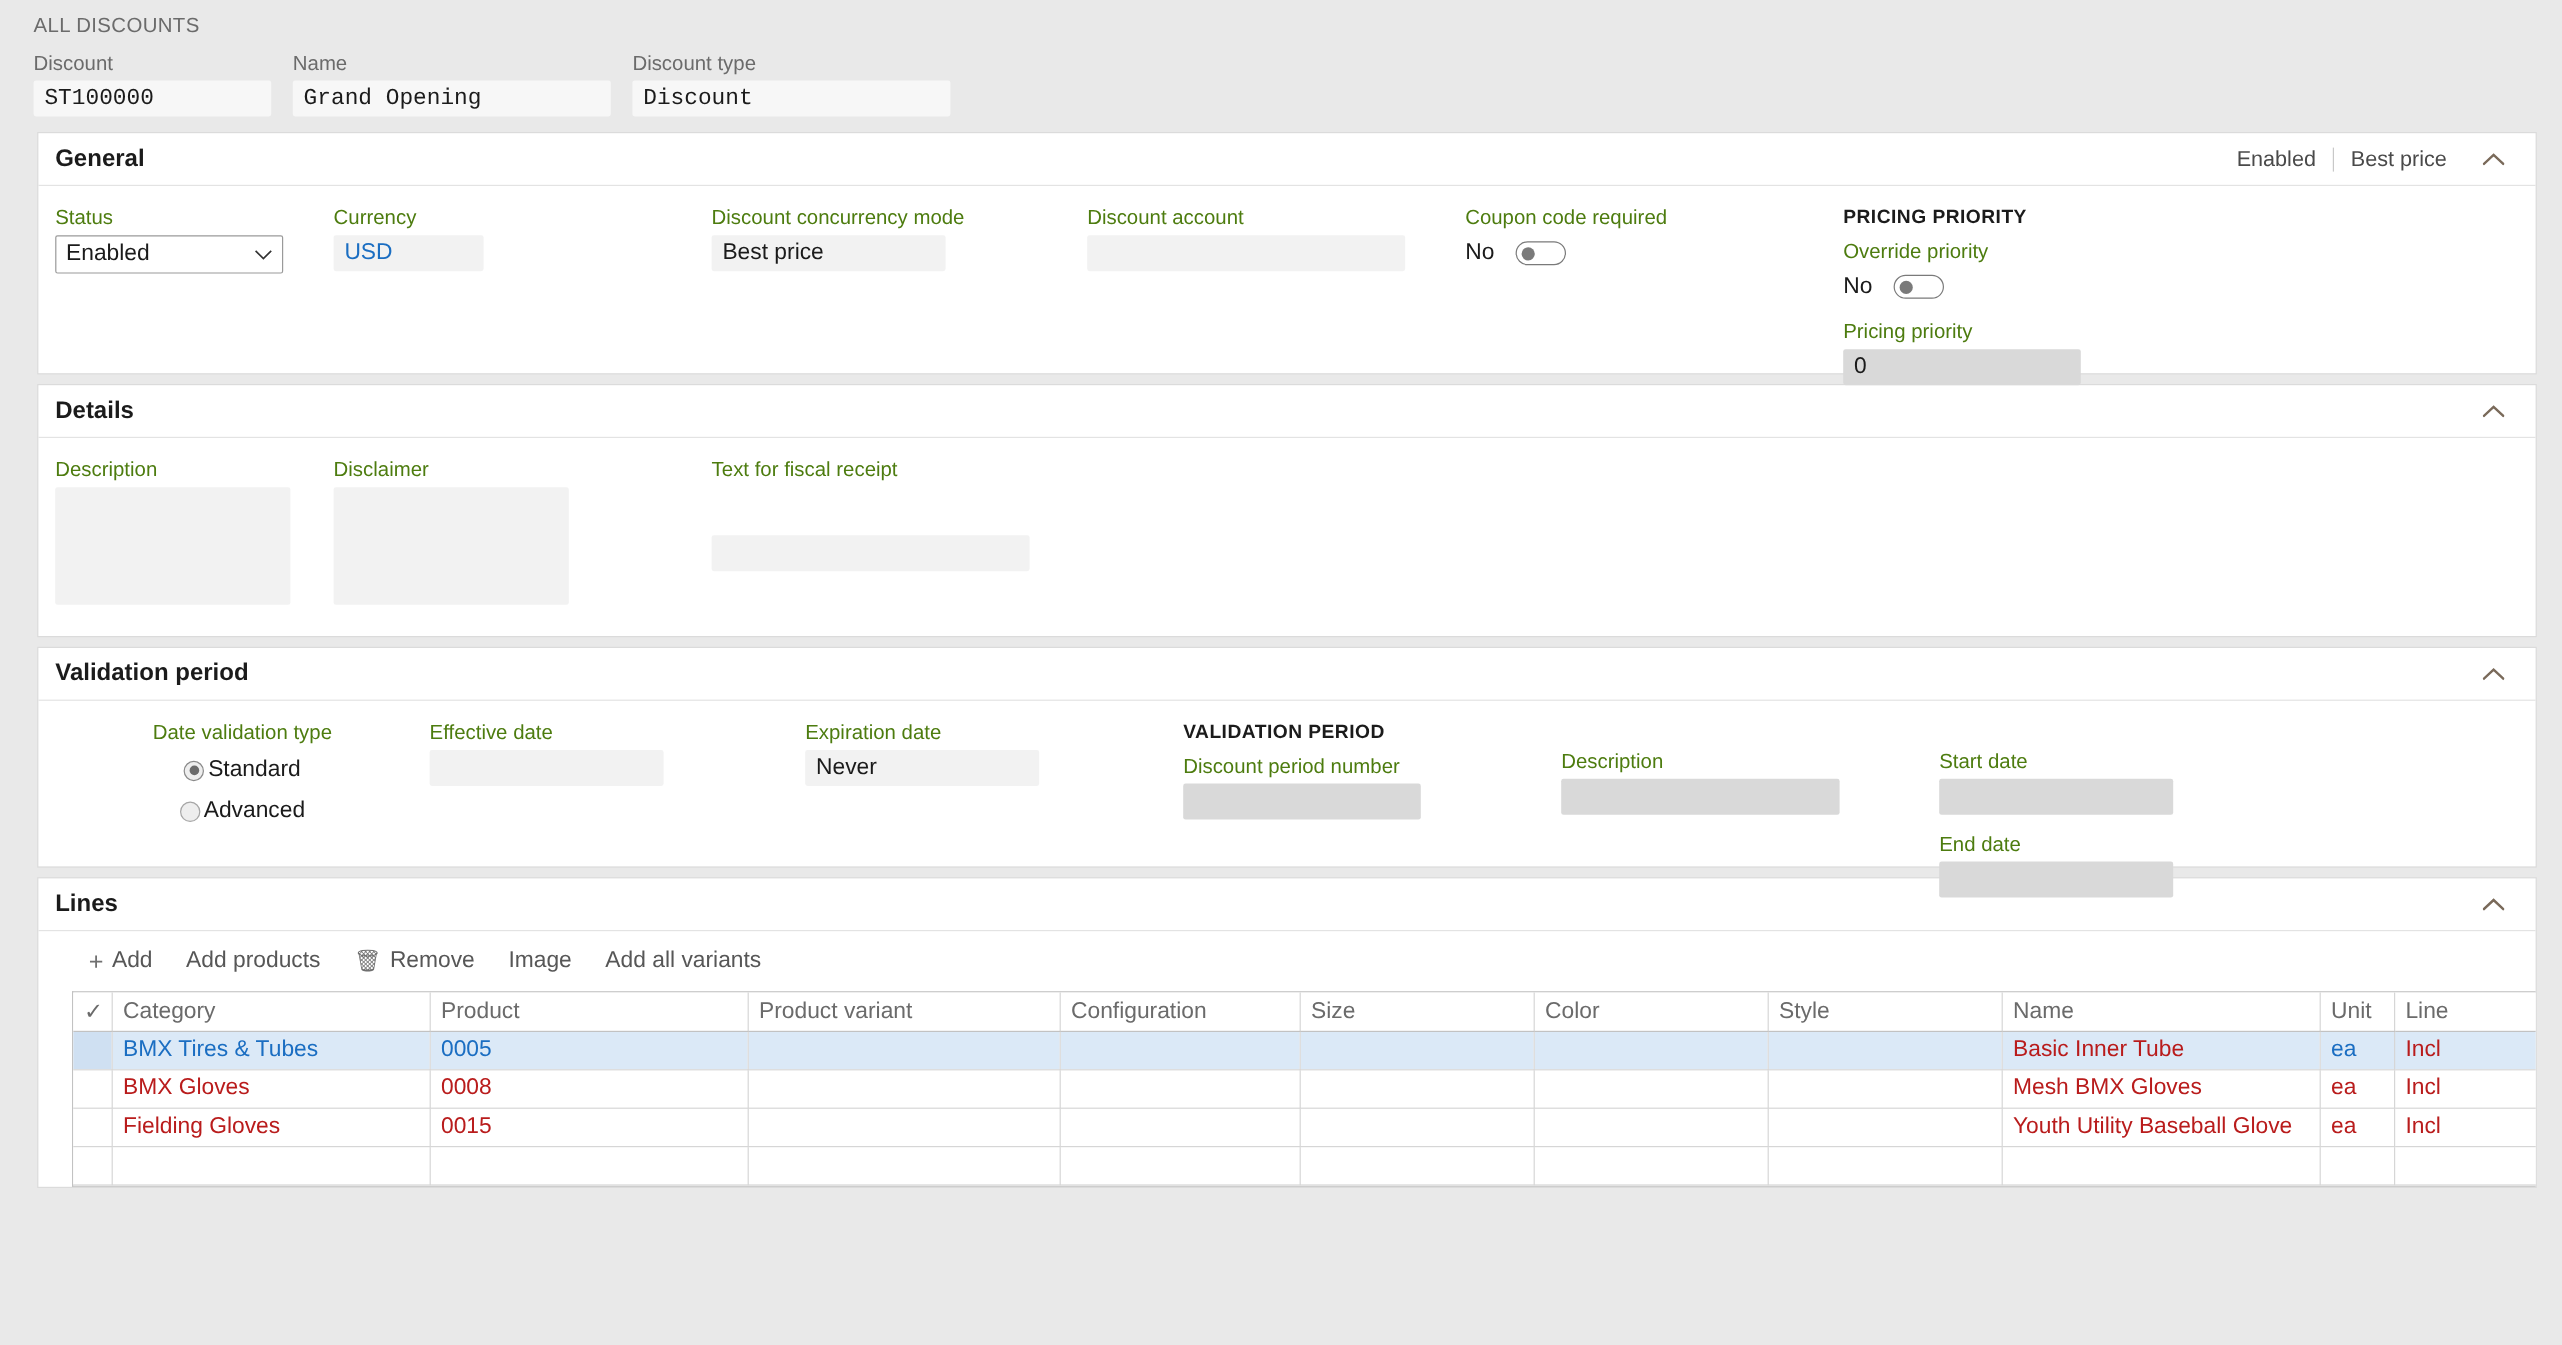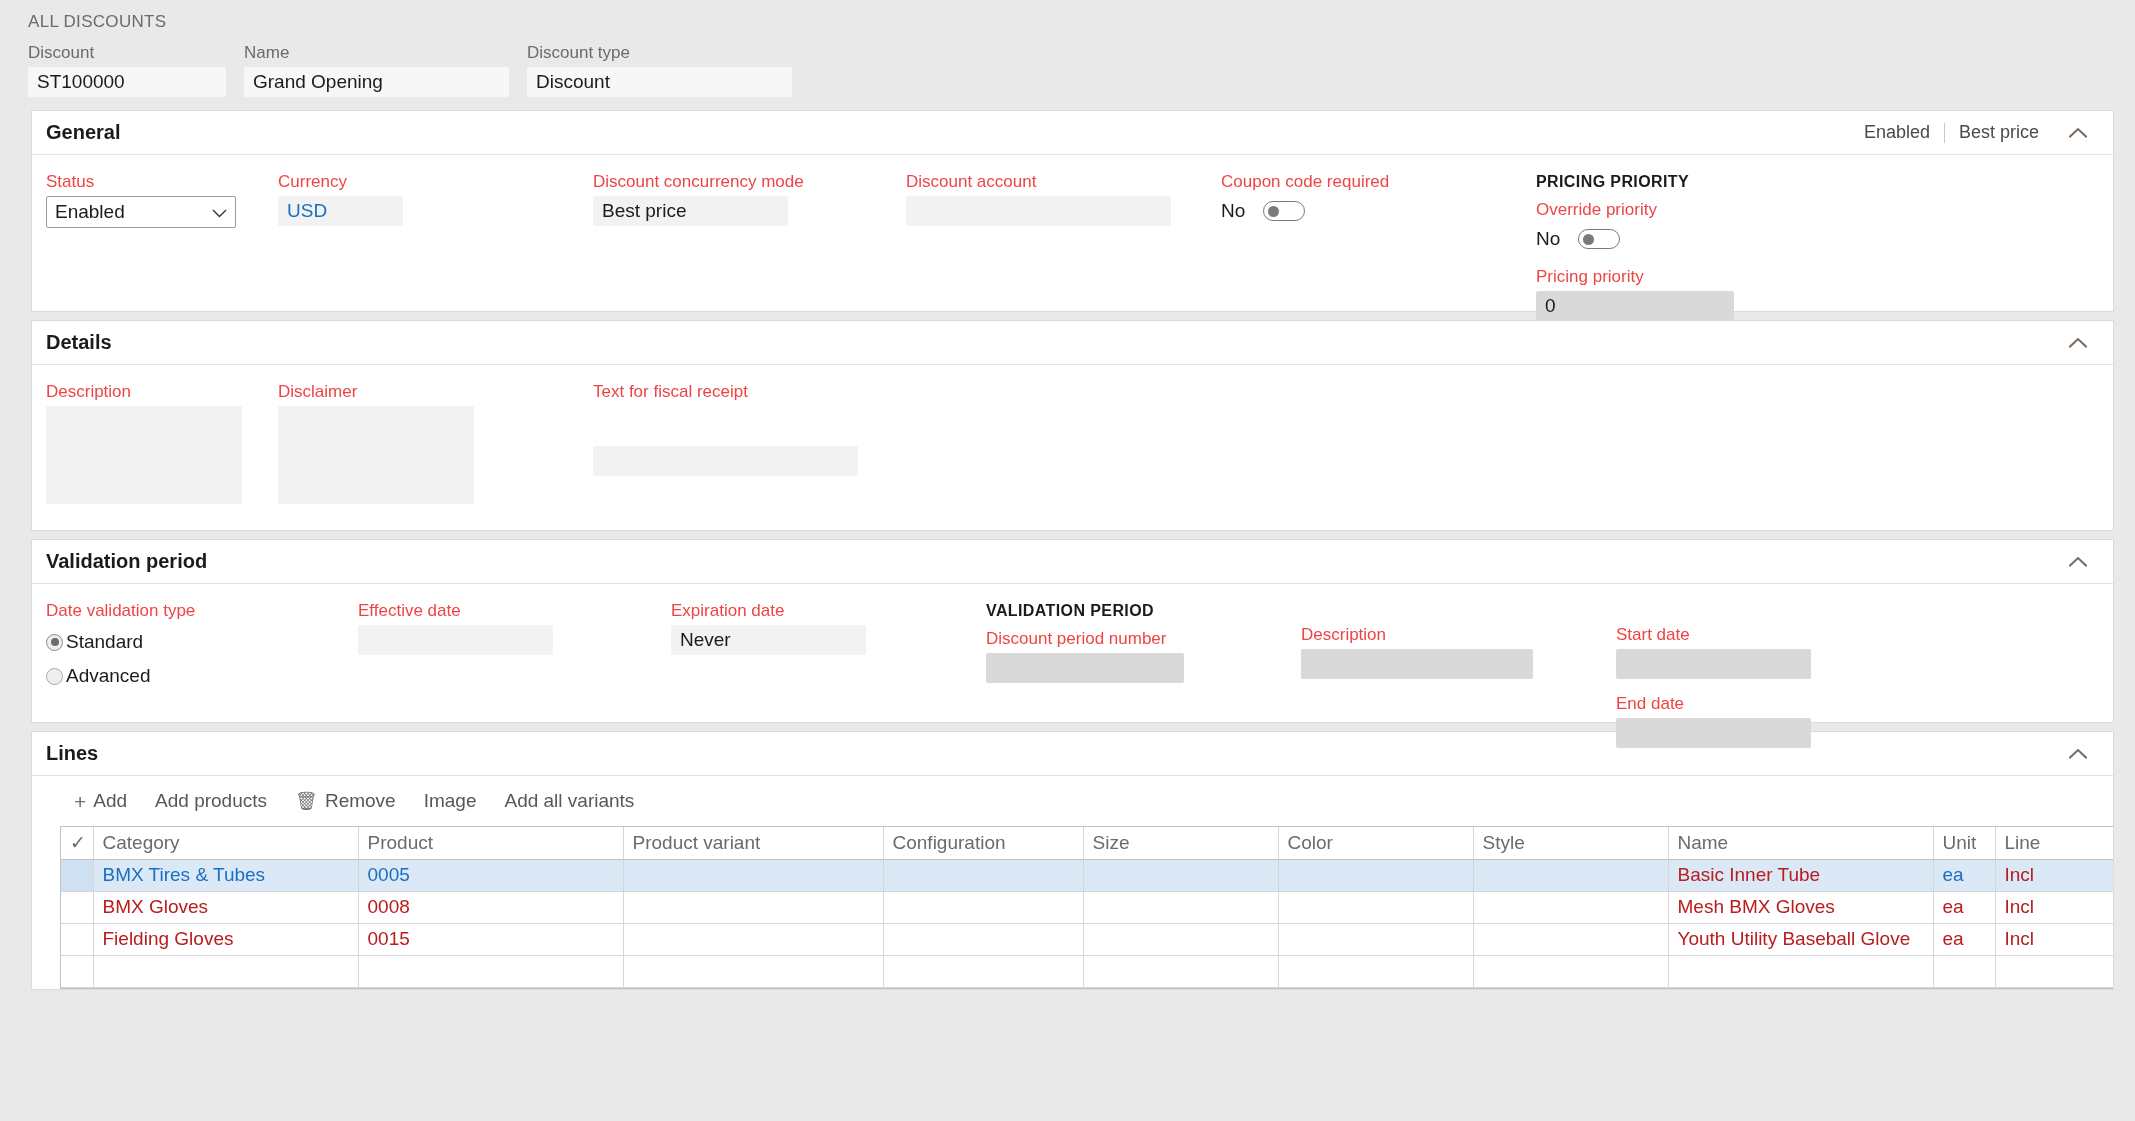--- a/index.html
+++ b/index.html
@@ -17,21 +17,21 @@
   .breadcrumb {
     font-size: 17px; color: #6b6b6b; letter-spacing: .3px;
     padding-left: 28px; line-height: 24px;
   }
   .headfields { display: flex; padding: 8px 0 0 28px; gap: 18px; }
   .hf { display: flex; flex-direction: column; }
   .hf-label { font-size: 17px; color: #6b6b6b; line-height: 22px; margin-bottom: 3px; }
   .hf-input {
     height: 30px; background: #f7f7f7; border: none; border-radius: 2px;
     font-size: 19px; color: #1b1b1b; padding: 0 9px;
-    font-family: Liberation Sans, sans-serif;
+    font-family: Liberation Mono, monospace;
     line-height: 30px;
   }
   .hf-input.w1 { width: 198px; }
   .hf-input.w2 { width: 265px; }
   .hf-input.w3 { width: 265px; }
 
   
   .panels { padding: 14px 22px 0 32px; }
   .panel { background: #fff; margin-bottom: 10px; box-shadow: 0 0 0 1px rgba(0,0,0,.06); }
   .panel-head {
@@ -49,21 +49,21 @@
     display: flex; align-items: center; justify-content: center;
     cursor: pointer;
   }
   .chev svg { display: block; }
 
   .panel-body { padding: 16px 14px 20px 14px; }
 
   
   .fieldrow { display: flex; }
   .col { display: flex; flex-direction: column; }
-  .flabel { font-size: 17px; color: #ef4444; line-height: 22px; margin-bottom: 3px; white-space: nowrap; }
+  .flabel { font-size: 17px; color: #4d7c0f; line-height: 22px; margin-bottom: 3px; white-space: nowrap; }
   .fbox {
     height: 30px; background: #f2f2f2; border: none; border-radius: 2px;
     font-size: 19px; color: #1b1b1b; padding: 0 9px; line-height: 30px;
     font-family: "Liberation Sans", sans-serif;
   }
   .fbox.grey { background: #d9d9d9; }
   .fbox.link { color: #1b6ec2; }
   .fbox.empty { color: transparent; }
   .select {
     height: 32px; width: 190px; background: #fff; border: 1px solid #9a9a9a;
@@ -252,21 +252,21 @@
       <span class="head-right">
         <span class="chev">
           <svg width="18" height="11" viewBox="0 0 18 11">
               <path d="M1 9.5L9 2l8 7.5" stroke="#7a6a5a" stroke-width="2" fill="none" stroke-linecap="square"></path>
             </svg>
         </span>
       </span>
     </div>
     <div class="panel-body" style="height:138px;">
       <div class="fieldrow">
-        <div class="col" style="width:312px;">
+        <div class="col" style="width:312px;align-items:center;">
           <div class="flabel">Date validation type</div>
           <div class="radiorow">
             <span class="radio sel">
                 <span class="dot"></span>
               </span>
             <span class="radio-label">Standard</span>
           </div>
           <div class="radiorow">
             <span class="radio"></span>
             <span class="radio-label">Advanced</span>

